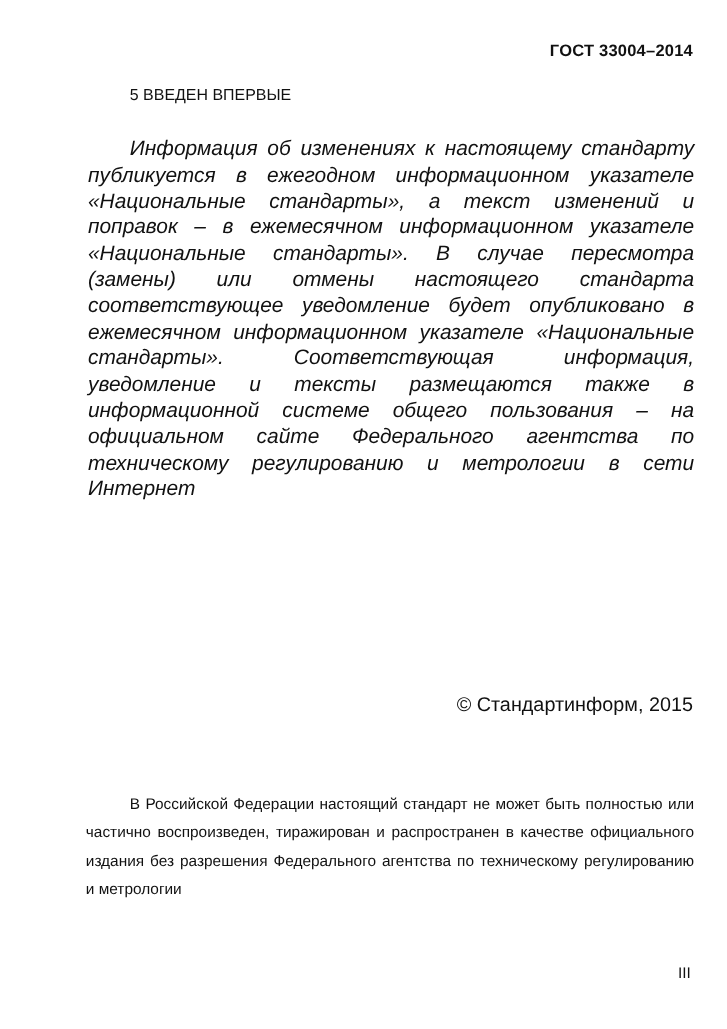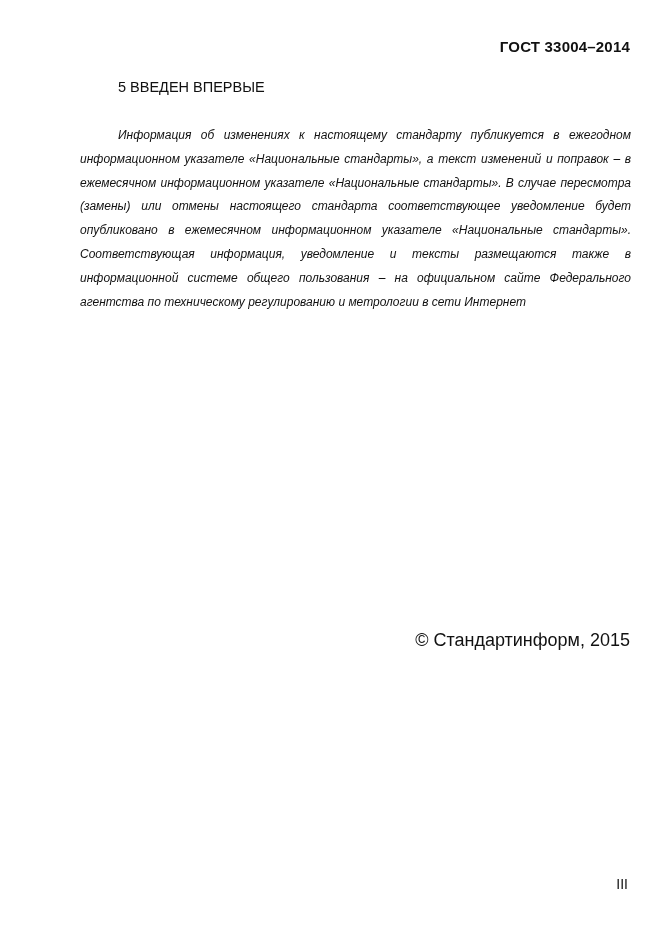--- a/index.html
+++ b/index.html
@@ -30,21 +30,21 @@
     left: 118px;
     font-size: 14.5px;
     font-weight: normal;
     text-align: center;
   }
   .note-paragraph {
     position: absolute;
     top: 124px;
     left: 80px;
     width: 551px;
-    font-size: 12px;
+    font-size: 19px;
     font-style: italic;
     line-height: 23.8px;
     text-align: justify;
     text-indent: 38px;
   }
   .copyright-line {
     position: absolute;
     top: 630px;
     right: 31px;
     font-size: 18px;
@@ -72,16 +72,17 @@
 <div class="page">
 
   <div class="doc-header">ГОСТ 33004–2014</div>
 
   <div class="section-heading">5 ВВЕДЕН ВПЕРВЫЕ</div>
 
   <div class="note-paragraph">Информация об изменениях к настоящему стандарту публикуется в ежегодном информационном указателе «Национальные стандарты», а текст изменений и поправок – в ежемесячном информационном указателе «Национальные стандарты». В случае пересмотра (замены) или отмены настоящего стандарта соответствующее уведомление будет опубликовано в ежемесячном информационном указателе «Национальные стандарты». Соответствующая информация, уведомление и тексты размещаются также в информационной системе общего пользования – на официальном сайте Федерального агентства по техническому регулированию и метрологии в сети Интернет</div>
 
   <div class="copyright-line">© Стандартинформ, 2015</div>
 
+  <div class="restriction-paragraph">В Российской Федерации настоящий стандарт не может быть полностью или частично воспроизведен, тиражирован и распространен в качестве официального издания без разрешения Федерального агентства по техническому регулированию и метрологии</div>
 
   <div class="page-number">III</div>
 
 </div>
 
 </body></html>

